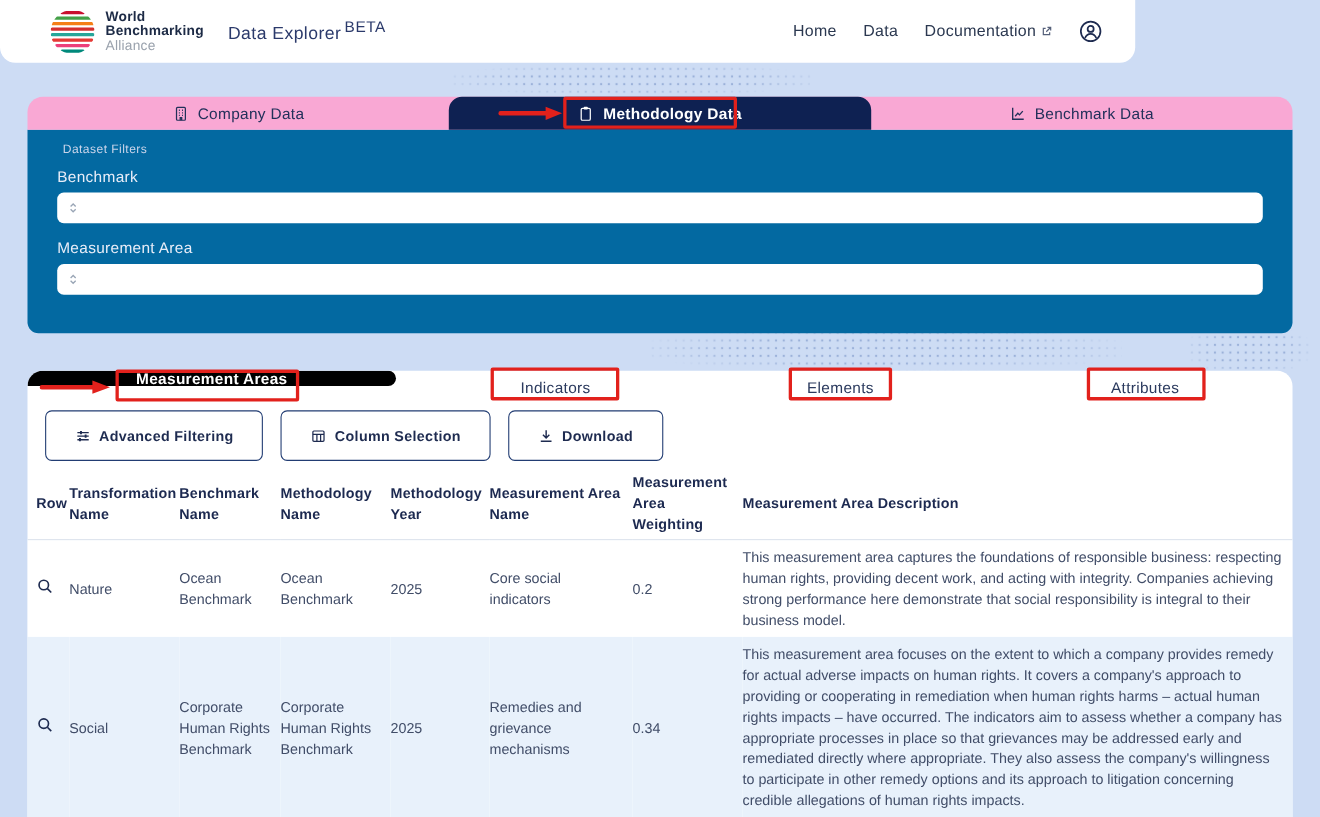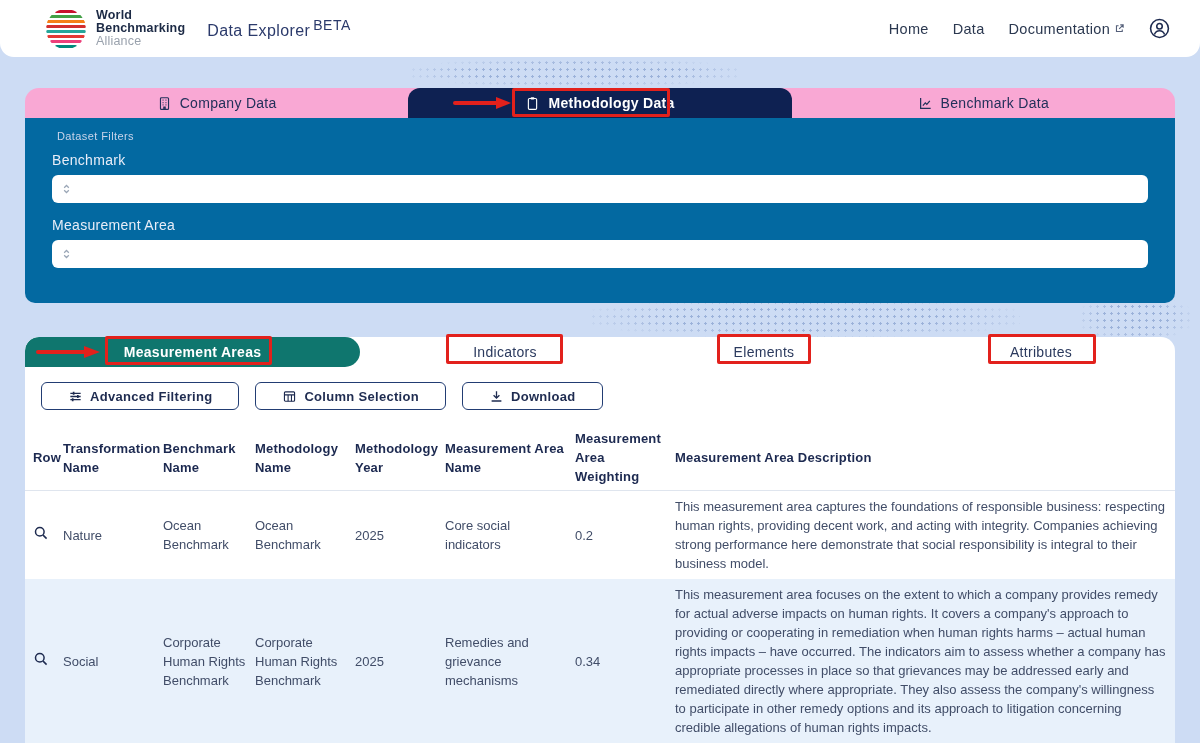--- a/index.html
+++ b/index.html
@@ -1,21 +1,21 @@
 <!DOCTYPE html>
 <html><head>
 <meta charset="utf-8">
 <style>
   * { margin:0; padding:0; box-sizing:border-box; }
   html,body { width:1200px; height:743px; }
   body { font-family:"Liberation Sans", sans-serif; background:#cddcf4; overflow:hidden; }
   #screen { position:relative; width:1200px; height:743px; overflow:hidden; }
 
   
-  .navbar { position:absolute; top:0; left:0; width:1200px; height:57px; background:#ffffff;
+  .navbar { position:absolute; top:0; left:0; width:1032px; height:57px; background:#ffffff;
             border-radius:0 0 14px 14px; display:flex; align-items:center; padding:0 30px 0 46px; z-index:5; }
   .brand { display:flex; align-items:center; gap:10px; }
   .logo-mark { width:40px; height:40px; border-radius:50%; overflow:hidden; display:flex; flex-direction:column;
                justify-content:center; align-items:center; gap:2px; }
   .logo-mark span { display:block; height:3px; border-radius:2px; }
   .logo-mark span:nth-child(1){ width:55%; background:#c8102e; }
   .logo-mark span:nth-child(2){ width:85%; background:#43a047; }
   .logo-mark span:nth-child(3){ width:100%; background:#f57f17; }
   .logo-mark span:nth-child(4){ width:100%; background:#d32f2f; }
   .logo-mark span:nth-child(5){ width:100%; background:#26a69a; }
@@ -56,29 +56,29 @@
                 display:flex; align-items:center; padding-left:8px; cursor:pointer; }
   .filter-label + .select-box + .filter-label { margin-top:14px; }
 
   
   .gap-strip { height:34px; }
 
   
   .card { flex:1; background:#ffffff; border-radius:14px 14px 0 0; position:relative; overflow:hidden;
           display:flex; flex-direction:column; }
   .entity-tabs { position:relative; height:30px; flex:0 0 30px; }
-  .et-active { position:absolute; left:0; top:0; width:335px; height:30px; background:#0f766e;
+  .et-active { position:absolute; left:0; top:0; width:335px; height:14px; background:#000000;
                border-radius:14px 15px 15px 0; color:#ffffff; font-weight:bold; font-size:14px; letter-spacing:.3px;
                display:flex; align-items:center; justify-content:center; cursor:pointer; }
   .et-label { position:absolute; top:0; height:30px; display:flex; align-items:center; transform:translateX(-50%);
               font-size:14px; color:#2b3a5e; letter-spacing:.3px; cursor:pointer; }
 
   
   .toolbar { flex:0 0 58px; display:flex; align-items:center; gap:16px; padding:0 16px; }
-  .btn { height:28px; border:1.5px solid #223d73; border-radius:6px; background:#ffffff; color:#1e2b50;
+  .btn { height:46px; border:1.5px solid #223d73; border-radius:6px; background:#ffffff; color:#1e2b50;
          font-size:13px; font-weight:bold; letter-spacing:.3px; display:flex; align-items:center; gap:7px;
          padding:0 26px; cursor:pointer; font-family:inherit; }
 
   
   table.data { width:100%; border-collapse:collapse; table-layout:fixed; }
   col.c-row{width:38px} col.c-transf{width:100px} col.c-bench{width:92px} col.c-meth{width:100px}
   col.c-year{width:90px} col.c-name{width:130px} col.c-weight{width:100px}
   th { font-size:13px; font-weight:bold; color:#1c2950; text-align:left; vertical-align:middle;
        line-height:19px; padding:4px 8px 4px 0; height:58px; letter-spacing:.2px; }
   thead tr { border-bottom:1px solid #dfe5ee; }

